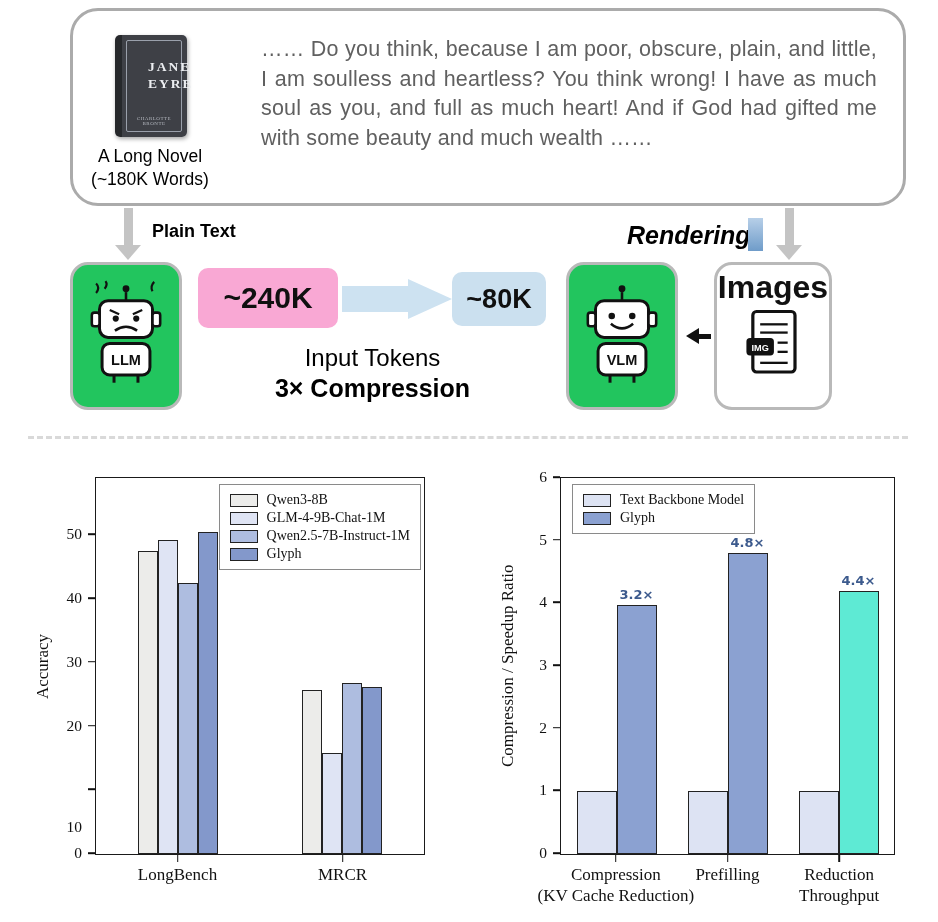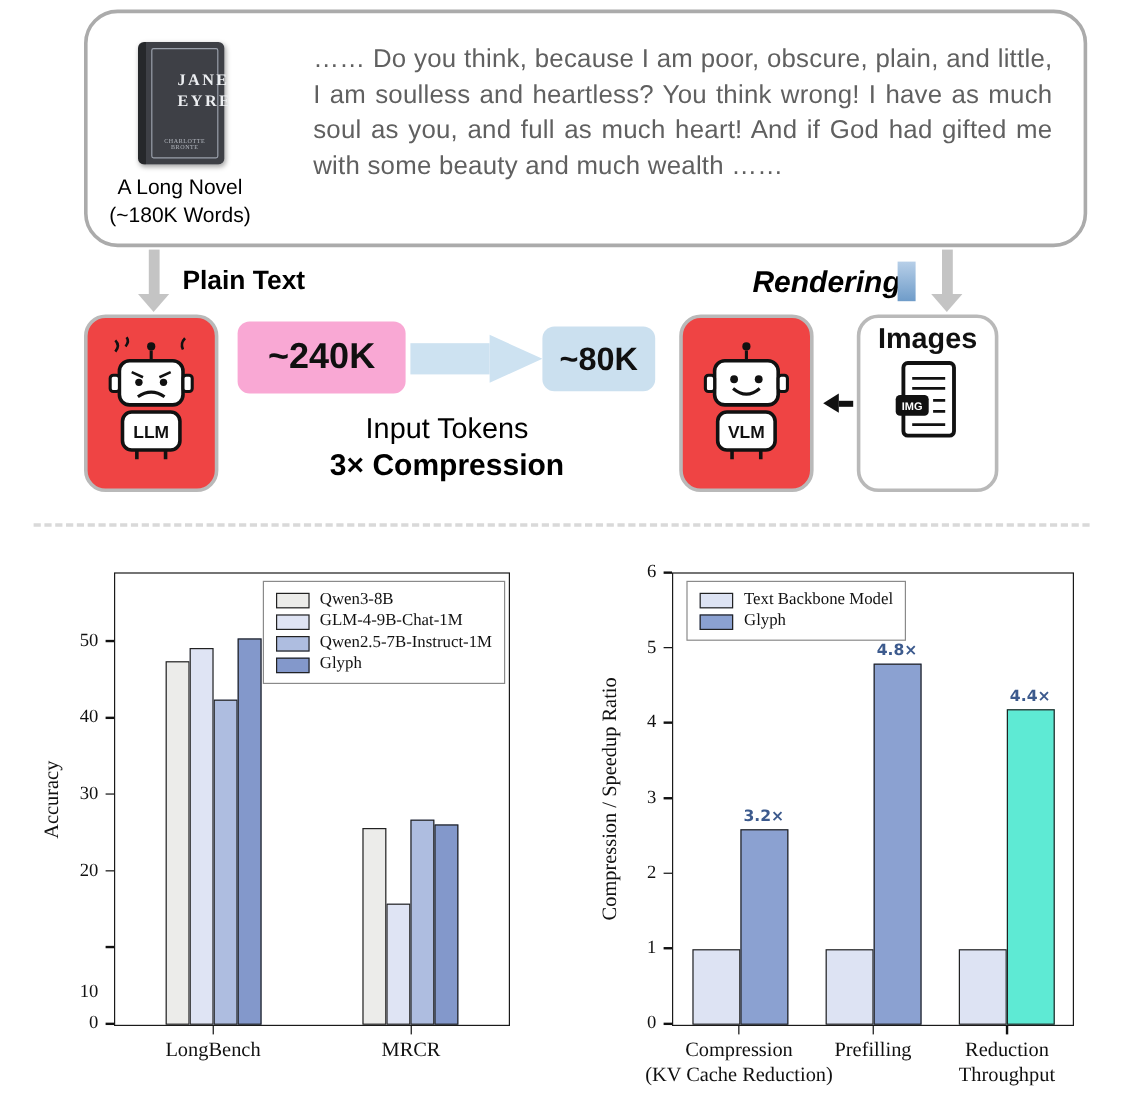--- a/index.html
+++ b/index.html
@@ -12,45 +12,45 @@
   .book-title{position:absolute;top:24px;left:11px;right:5px;text-align:center;color:#eceef1;font-family:"Liberation Serif",serif;font-size:13.5px;font-weight:bold;letter-spacing:2px;line-height:1.25;padding-left:22px;}
   .book-author{position:absolute;bottom:11px;left:11px;right:5px;text-align:center;color:#b6bac2;font-size:5px;letter-spacing:.5px;font-family:"Liberation Serif",serif;}
   .book-caption{position:absolute;left:-14px;top:134px;width:182px;text-align:center;font-size:17.5px;line-height:1.3;color:#000;}
   .quote{position:absolute;left:188px;top:24px;right:26px;font-size:21.5px;line-height:1.38;color:#606060;text-align:justify;letter-spacing:.2px;}
 
   .v-arrow{position:absolute;top:208px;width:26px;height:52px;display:flex;flex-direction:column;align-items:center;}
   .v-shaft{width:9px;height:37px;background:#c4c4c4;}
   .v-head{width:0;height:0;border-left:13px solid transparent;border-right:13px solid transparent;border-top:15px solid #c4c4c4;}
 
   .label{position:absolute;font-weight:bold;color:#000;}
-  .plain-text{left:152px;top:221px;font-size:22px;}
+  .plain-text{left:152px;top:221px;font-size:18px;}
   .rendering{left:627px;top:221px;font-size:25px;font-style:italic;}
   .cursor-block{position:absolute;left:748px;top:218px;width:15px;height:33px;background:linear-gradient(#b7cfe8,#6f9cc9);}
 
-  .agent-box{position:absolute;width:112px;height:148px;border:3px solid #b9b9b9;border-radius:18px;box-sizing:border-box;display:flex;align-items:center;justify-content:center;background:#ef4444;}
+  .agent-box{position:absolute;width:112px;height:148px;border:3px solid #b9b9b9;border-radius:18px;box-sizing:border-box;display:flex;align-items:center;justify-content:center;background:#22c55e;}
   .llm-box{left:70px;top:262px;}
   .vlm-box{left:566px;top:262px;}
 
   .token-box{position:absolute;border-radius:10px;display:flex;align-items:center;justify-content:center;font-weight:bold;color:#101010;}
   .token-box.before{left:198px;top:268px;width:140px;height:60px;background:#f9a8d4;font-size:30px;}
   .token-box.after{left:452px;top:272px;width:94px;height:54px;background:#cbe0ef;font-size:27px;}
 
   .h-arrow{position:absolute;left:342px;top:279px;height:40px;display:flex;align-items:center;}
   .h-shaft{width:66px;height:26px;background:#cde2f1;}
   .h-head{width:0;height:0;border-top:20px solid transparent;border-bottom:20px solid transparent;border-left:44px solid #cde2f1;}
 
   .input-tokens{left:255px;top:344px;width:235px;text-align:center;font-size:24px;font-weight:normal;}
   .compression{left:240px;top:374px;width:265px;text-align:center;font-size:25px;}
 
   .left-arrow{position:absolute;left:686px;top:328px;display:flex;align-items:center;}
   .la-head{width:0;height:0;border-top:8px solid transparent;border-bottom:8px solid transparent;border-right:13px solid #111;}
   .la-shaft{width:12px;height:5px;background:#111;}
 
   .images-box{position:absolute;left:714px;top:262px;width:118px;height:148px;border:3px solid #b9b9b9;border-radius:18px;box-sizing:border-box;display:flex;flex-direction:column;align-items:center;background:#fff;}
-  .images-title{font-size:24px;font-weight:bold;margin-top:4px;text-align:right;}
+  .images-title{font-size:32px;font-weight:bold;margin-top:4px;text-align:right;}
 
   .divider{position:absolute;left:28px;top:436px;width:880px;border-top:3px dashed #d9d9d9;}
 
   
   .chart{position:absolute;width:330px;height:378px;font-family:"Liberation Serif",serif;}
   #chart-0{left:95px;top:477px;}
   #chart-1{left:560px;top:477px;width:335px;}
   .plot{position:absolute;inset:0;border:1.6px solid #1a1a1a;box-sizing:border-box;display:flex;justify-content:space-around;align-items:flex-end;}
   .bar-group{display:flex;align-items:flex-end;}
   .bar{box-sizing:border-box;border:1.3px solid #222;position:relative;}
@@ -252,21 +252,21 @@
         <div class="ytick-label" style="top: 125.333px;">4</div>
         <div class="ytick-mark" style="top: 125.333px;"></div>
         <div class="ytick-label" style="top: 62.6667px;">5</div>
         <div class="ytick-mark" style="top: 62.6667px;"></div>
         <div class="ytick-label" style="top: 0px;">6</div>
         <div class="ytick-mark" style="top: 0px;"></div>
       </div>
     <div class="plot">
         <div class="bar-group">
           <div class="bar" style="height: 62.6667px; width: 40px; background: rgb(221, 227, 243);"></div>
-          <div class="bar" style="height: 163px; width: 40px; background: rgb(139, 161, 209);">
+          <div class="bar" style="height: 249px; width: 40px; background: rgb(139, 161, 209);">
             <span class="bar-value" style="color: rgb(60, 90, 141);">3.2×</span>
           </div>
         </div>
         <div class="bar-group">
           <div class="bar" style="height: 62.6667px; width: 40px; background: rgb(221, 227, 243);"></div>
           <div class="bar" style="height: 300.8px; width: 40px; background: rgb(139, 161, 209);">
             <span class="bar-value" style="color: rgb(60, 90, 141);">4.8×</span>
           </div>
         </div>
         <div class="bar-group">

